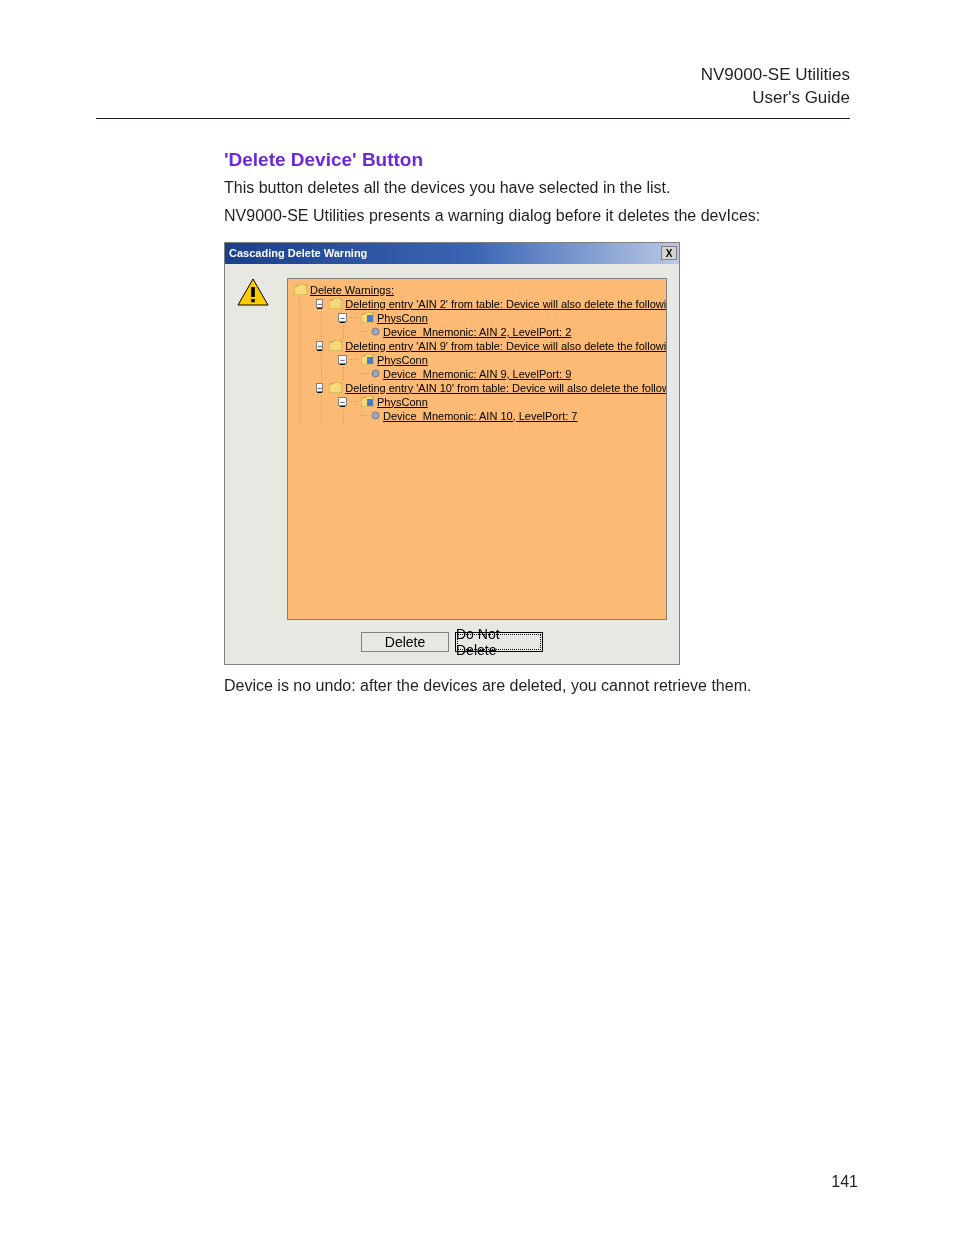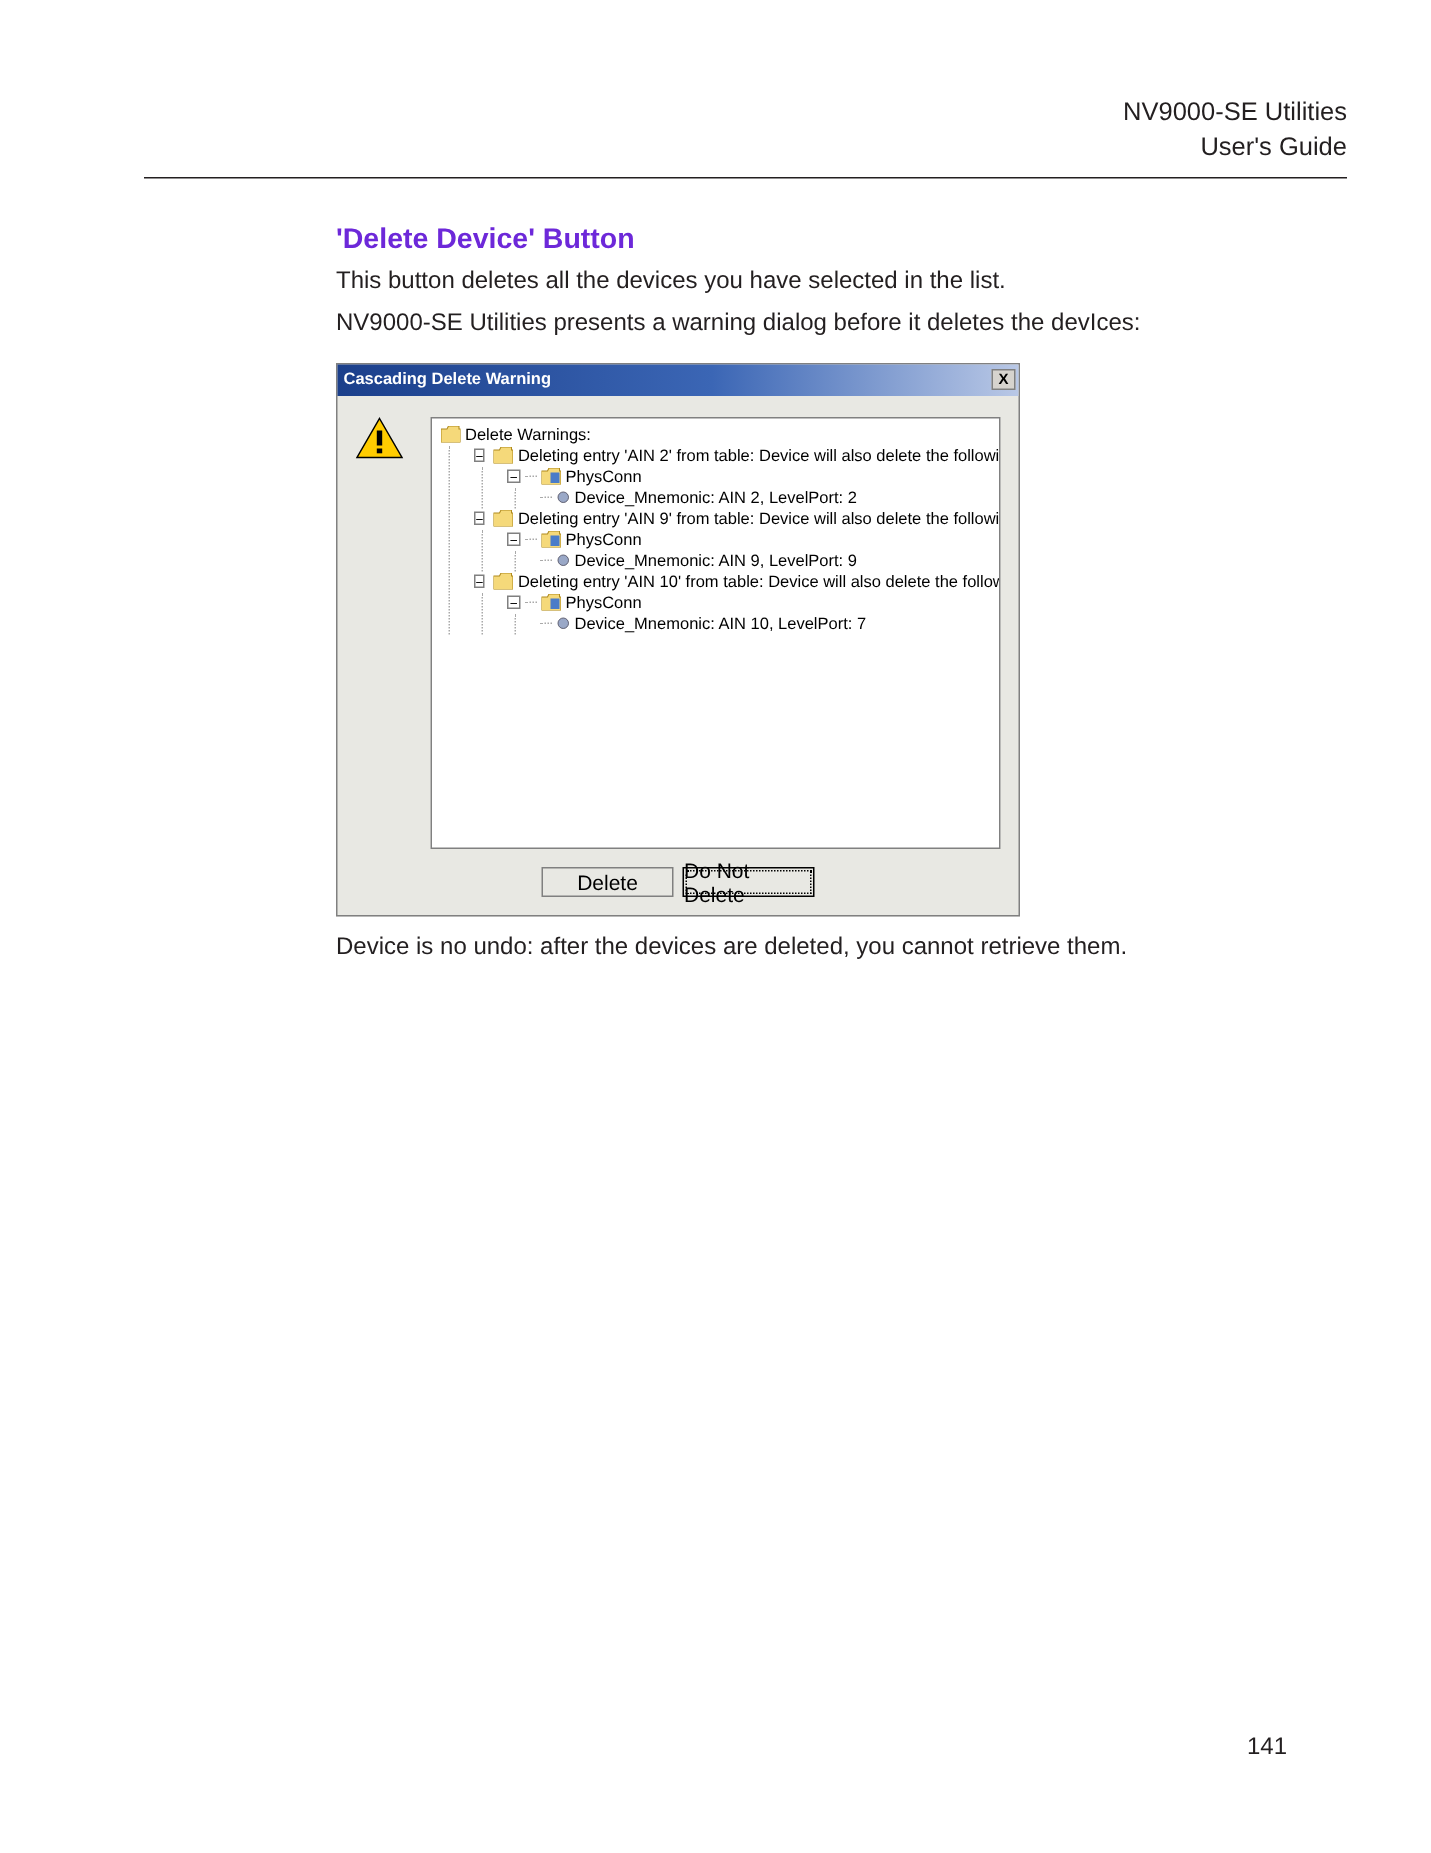--- a/index.html
+++ b/index.html
@@ -9,21 +9,21 @@
     height: 1235px;
     background: #ffffff;
     font-family: "Segoe UI", "Myriad Pro", Arial, sans-serif;
     color: #231f20;
   }
   .page {
     position: relative;
     width: 954px;
     height: 1235px;
     box-sizing: border-box;
-    padding: 64px 56px 54px 96px;
+    padding: 64px 104px 54px 96px;
   }
   .header-block {
     text-align: right;
     font-size: 17px;
     line-height: 1.35;
     color: #231f20;
   }
   .header-rule {
     border: none;
     border-top: 1px solid #231f20;
@@ -84,30 +84,31 @@
     box-sizing: border-box;
   }
   .dialog-body {
     padding: 14px 12px 10px 12px;
     display: flex;
     gap: 18px;
   }
   .warn-icon svg { display: block; }
   .tree-panel {
     flex: 1;
-    height: 288px;
-    background: #ffffff;
+    height: 342px;
+    background: #fdba74;
     border: 1px solid #808080;
     box-sizing: border-box;
     padding: 4px 6px;
     font-family: Tahoma, Arial, sans-serif;
     font-size: 11px;
     line-height: 14px;
     color: #000000;
     overflow: hidden;
+    text-decoration: underline;
   }
   .tree ul {
     list-style: none;
     margin: 0;
     padding: 0;
   }
   .tree li {
     position: relative;
     padding-left: 0;
     white-space: nowrap;
@@ -166,21 +167,21 @@
     justify-content: center;
     color: #000;
   }
   .btn.focused {
     outline: 1px dotted #000;
     outline-offset: -3px;
     border: 1px solid #000;
   }
   .page-number {
     position: absolute;
-    bottom: 61px;
+    bottom: 44px;
     right: 96px;
     font-size: 16px;
   }
 </style>
 </head>
 <body>
 
 <div class="page">
   <div class="header-block">
     <div>NV9000-SE Utilities</div>

